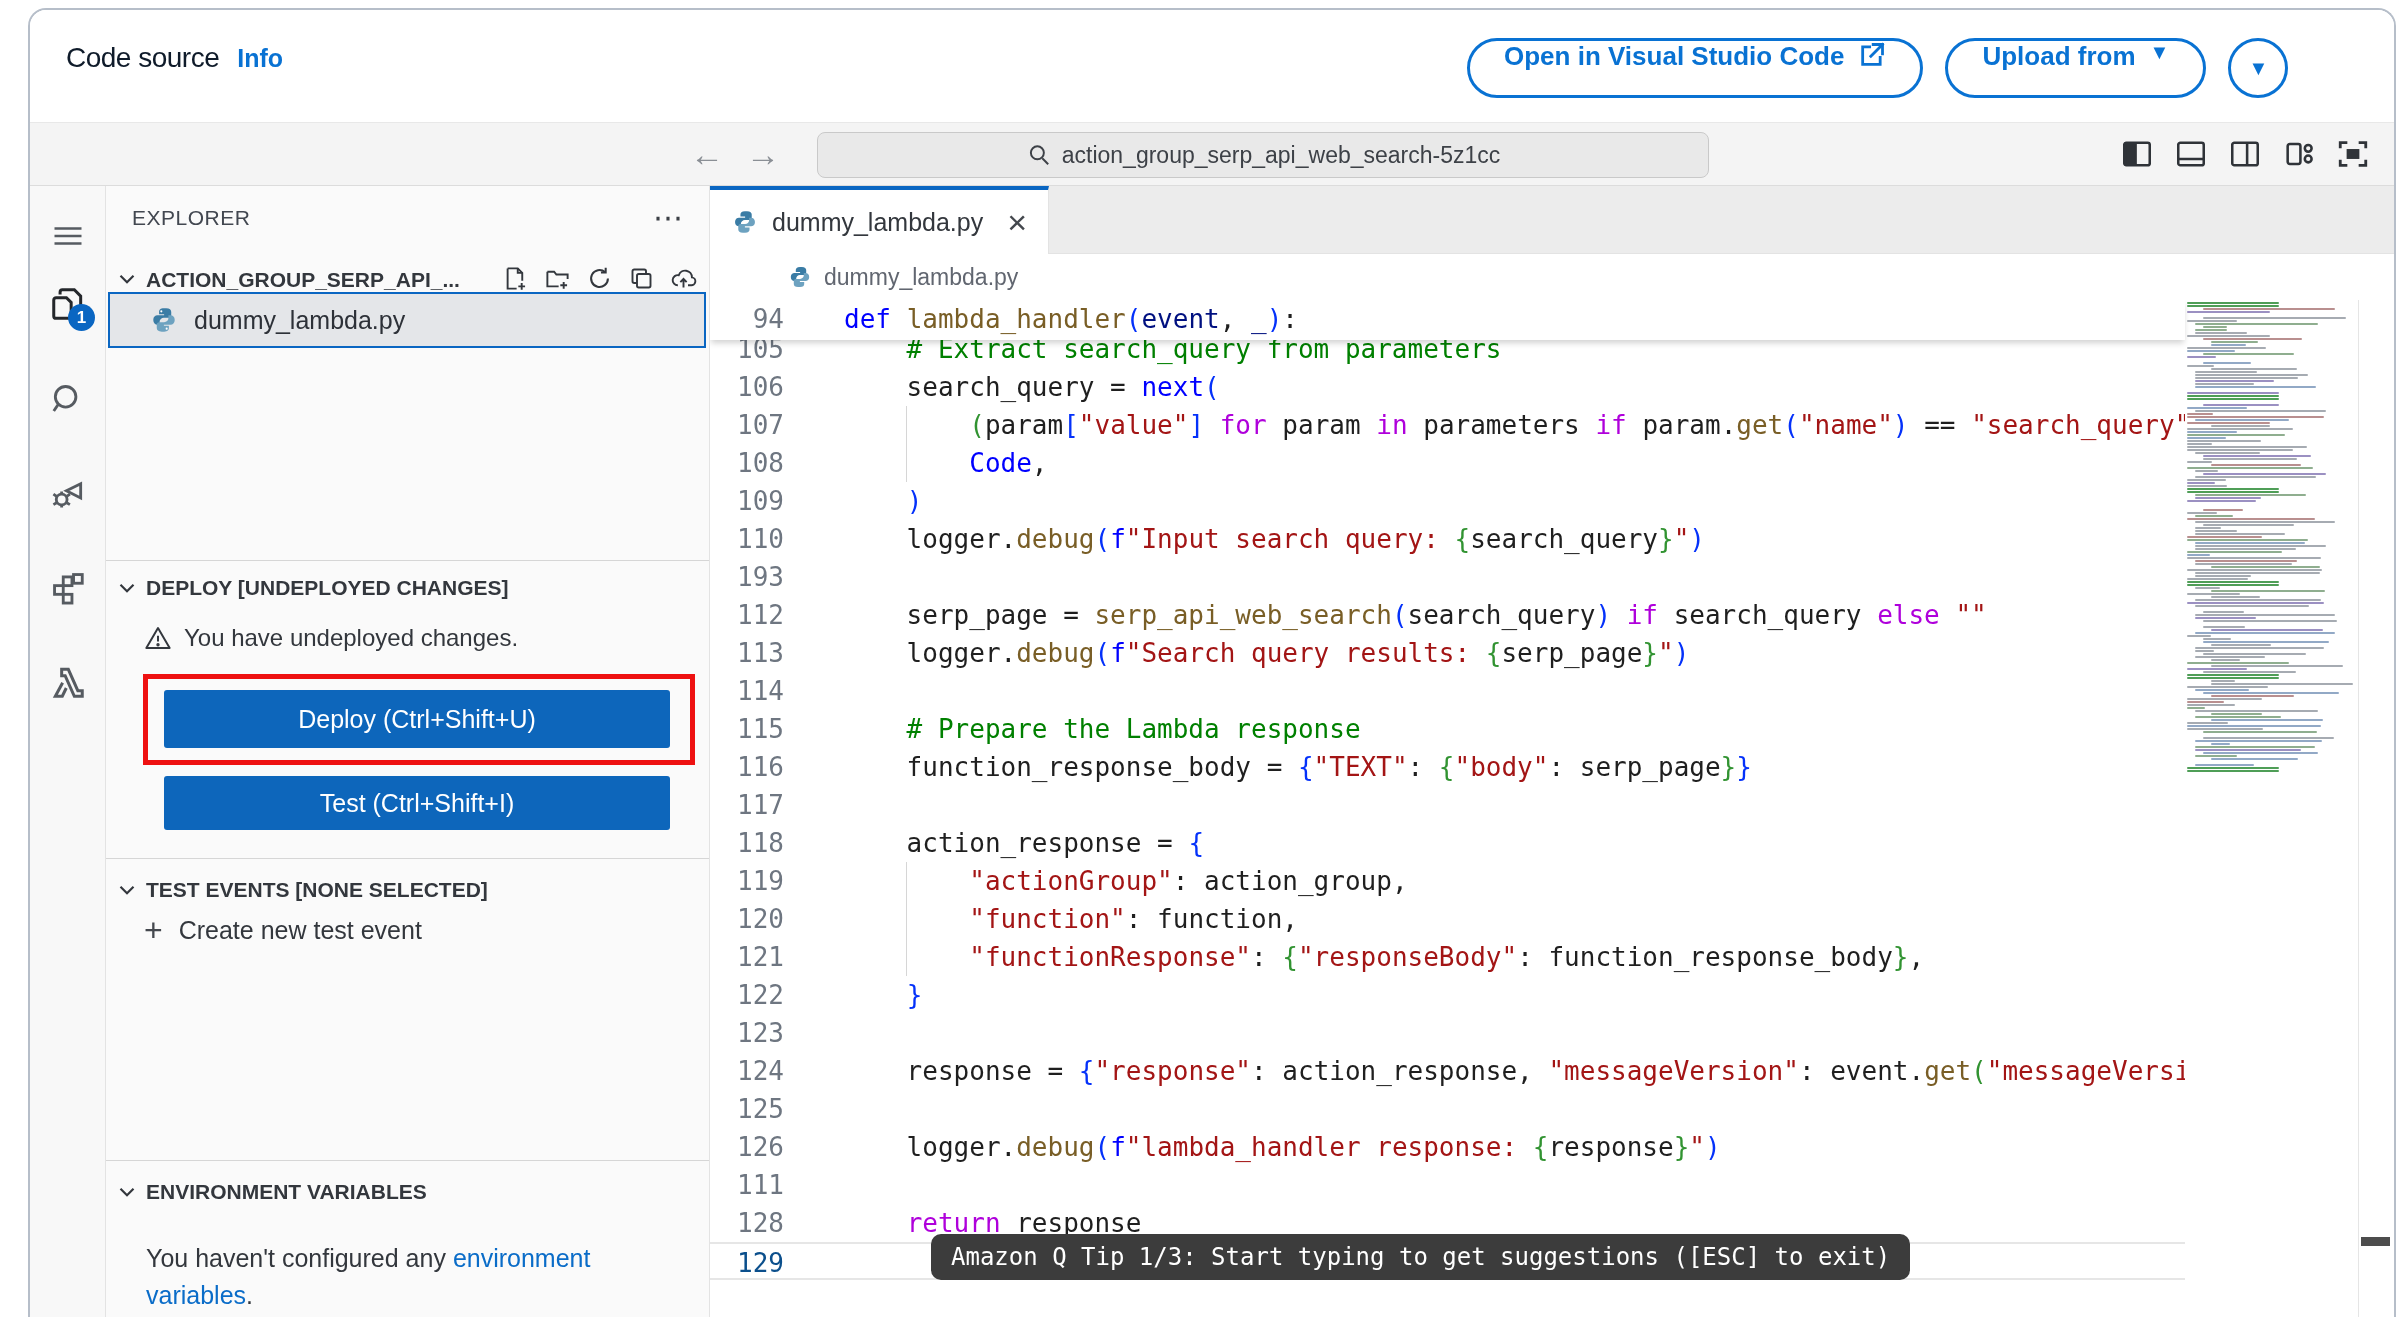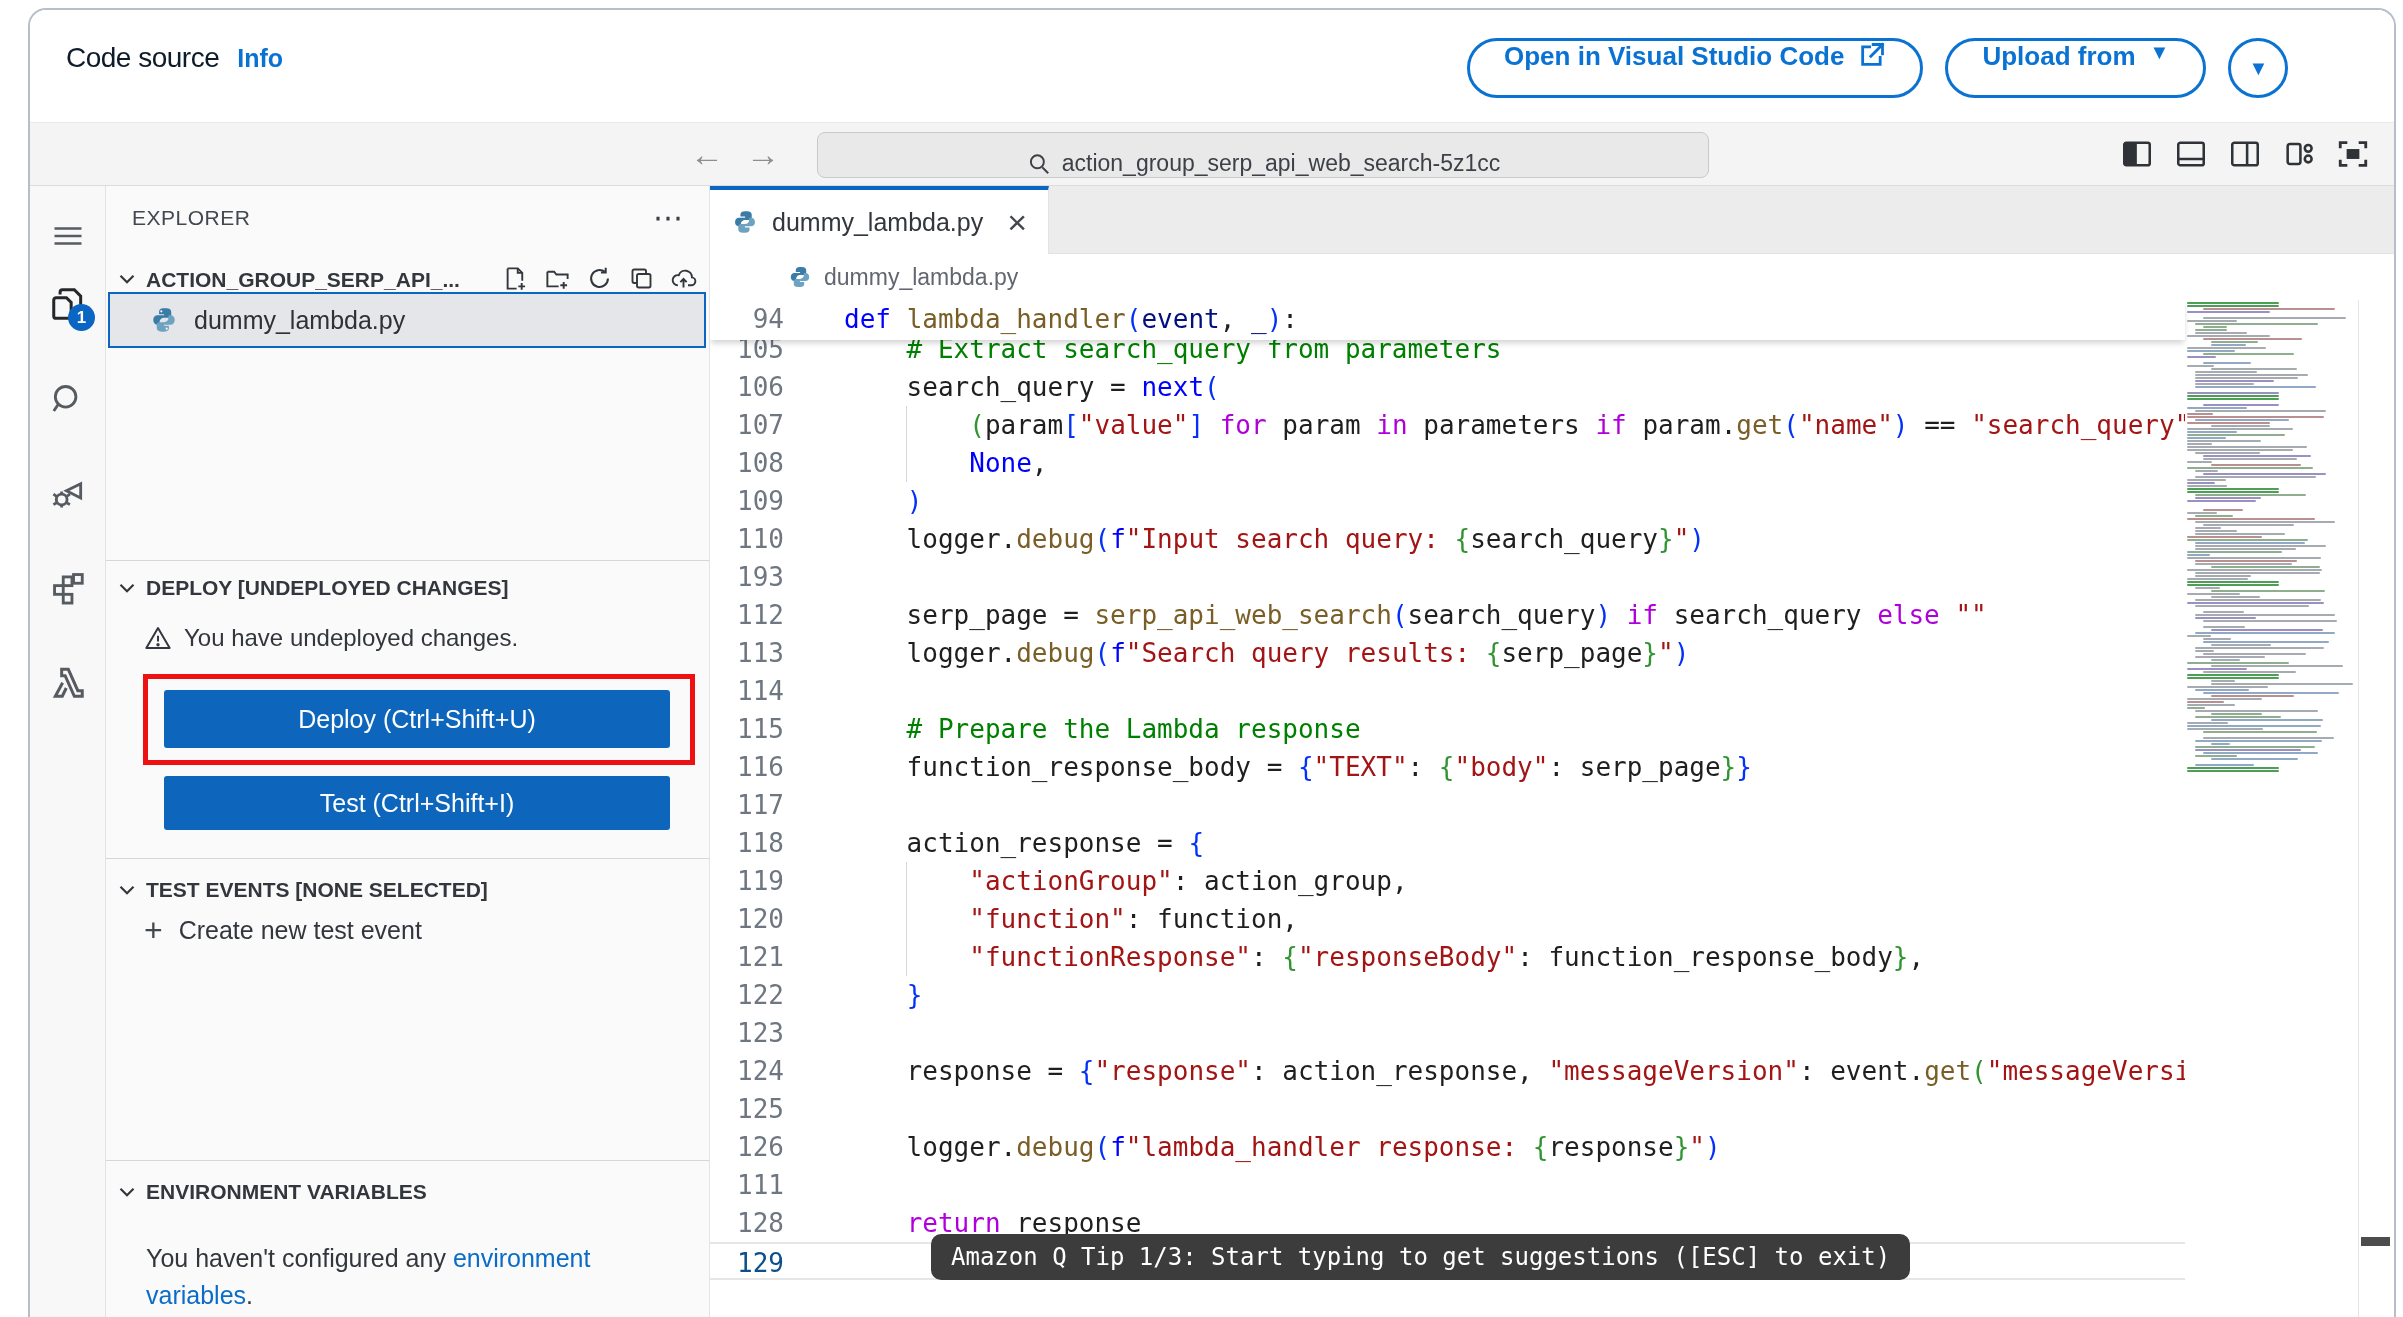--- a/index.html
+++ b/index.html
@@ -23,21 +23,21 @@
     display:flex; align-items:center; justify-content:center; color:var(--accent,#0972d3);
     background:#fff; cursor:pointer; font-size:20px; }
 
   
   .chrome { position:absolute; left:0; top:112px; width:100%; height:64px; background:#f4f4f4;
     border-top:1px solid #e8e8e8; border-bottom:1px solid #dcdcdc; }
   .nav-arrows { position:absolute; left:660px; top:0; height:100%; display:flex; align-items:center; gap:22px;
     font-size:34px; color:#8a8f95; }
   .nav-arrows span { cursor:pointer; line-height:1; }
   .cmd-bar { position:absolute; left:787px; top:9px; width:892px; height:46px; background:#e9e9e9;
-    border:1px solid #c9c9c9; border-radius:8px; display:flex; align-items:flex-end; justify-content:center;
+    border:1px solid #c9c9c9; border-radius:8px; display:flex; align-items:center; justify-content:center;
     gap:10px; cursor:text; }
   .cmd-bar .txt { font-size:23px; color:#3d4147; }
   .layout-icons { position:absolute; right:24px; top:0; height:100%; display:flex; align-items:center; gap:20px; }
   .layout-icons .lic { width:34px; height:34px; cursor:pointer; display:flex; }
 
   
   .workbench { position:absolute; left:0; top:176px; width:100%; height:1224px; display:flex; }
 
   .activity { width:76px; height:100%; background:#f8f8f8; border-right:1px solid #e3e3e3; position:relative; }
   .act-item { position:absolute; left:16px; width:44px; height:44px; display:flex; align-items:center;
@@ -385,21 +385,21 @@
         <span class="blabel">dummy_lambda.py</span>
       </div>
 
       <div class="code-region">
         <div class="indent-guide" style="top:106px; height:76px;"></div>
         <div class="indent-guide" style="top:562px; height:114px;"></div>
         <div id="code-lines">
             <div class="code-row"><span class="ln">105</span><span class="cd"><span class="tk-com">    # Extract search_query from parameters</span></span></div>
             <div class="code-row"><span class="ln">106</span><span class="cd"><span class="tk-pl">    search_query = </span><span class="tk-kb">next</span><span class="tk-p1">(</span></span></div>
             <div class="code-row"><span class="ln">107</span><span class="cd"><span class="tk-pl">        </span><span class="tk-p2">(</span><span class="tk-pl">param</span><span class="tk-p1">[</span><span class="tk-str">"value"</span><span class="tk-p1">]</span><span class="tk-pl"> </span><span class="tk-kw">for</span><span class="tk-pl"> param </span><span class="tk-kw">in</span><span class="tk-pl"> parameters </span><span class="tk-kw">if</span><span class="tk-pl"> param.</span><span class="tk-fn">get</span><span class="tk-p1">(</span><span class="tk-str">"name"</span><span class="tk-p1">)</span><span class="tk-pl"> == </span><span class="tk-str">"search_query"</span></span></div>
-            <div class="code-row"><span class="ln">108</span><span class="cd"><span class="tk-pl">        </span><span class="tk-kb">None</span><span class="tk-pl">,</span></span></div>
+            <div class="code-row"><span class="ln">108</span><span class="cd"><span class="tk-pl">        </span><span class="tk-kb">Code</span><span class="tk-pl">,</span></span></div>
             <div class="code-row"><span class="ln">109</span><span class="cd"><span class="tk-pl">    </span><span class="tk-p1">)</span></span></div>
             <div class="code-row"><span class="ln">110</span><span class="cd"><span class="tk-pl">    logger.</span><span class="tk-fn">debug</span><span class="tk-p1">(</span><span class="tk-kb">f</span><span class="tk-str">"Input search query: </span><span class="tk-p2">{</span><span class="tk-pl">search_query</span><span class="tk-p2">}</span><span class="tk-str">"</span><span class="tk-p1">)</span></span></div>
             <div class="code-row"><span class="ln">193</span><span class="cd"></span></div>
             <div class="code-row"><span class="ln">112</span><span class="cd"><span class="tk-pl">    serp_page = </span><span class="tk-fn">serp_api_web_search</span><span class="tk-p1">(</span><span class="tk-pl">search_query</span><span class="tk-p1">)</span><span class="tk-pl"> </span><span class="tk-kw">if</span><span class="tk-pl"> search_query </span><span class="tk-kw">else</span><span class="tk-pl"> </span><span class="tk-str">""</span></span></div>
             <div class="code-row"><span class="ln">113</span><span class="cd"><span class="tk-pl">    logger.</span><span class="tk-fn">debug</span><span class="tk-p1">(</span><span class="tk-kb">f</span><span class="tk-str">"Search query results: </span><span class="tk-p2">{</span><span class="tk-pl">serp_page</span><span class="tk-p2">}</span><span class="tk-str">"</span><span class="tk-p1">)</span></span></div>
             <div class="code-row"><span class="ln">114</span><span class="cd"></span></div>
             <div class="code-row"><span class="ln">115</span><span class="cd"><span class="tk-com">    # Prepare the Lambda response</span></span></div>
             <div class="code-row"><span class="ln">116</span><span class="cd"><span class="tk-pl">    function_response_body = </span><span class="tk-p1">{</span><span class="tk-str">"TEXT"</span><span class="tk-pl">: </span><span class="tk-p2">{</span><span class="tk-str">"body"</span><span class="tk-pl">: serp_page</span><span class="tk-p2">}</span><span class="tk-p1">}</span></span></div>
             <div class="code-row"><span class="ln">117</span><span class="cd"></span></div>
             <div class="code-row"><span class="ln">118</span><span class="cd"><span class="tk-pl">    action_response = </span><span class="tk-p1">{</span></span></div>

